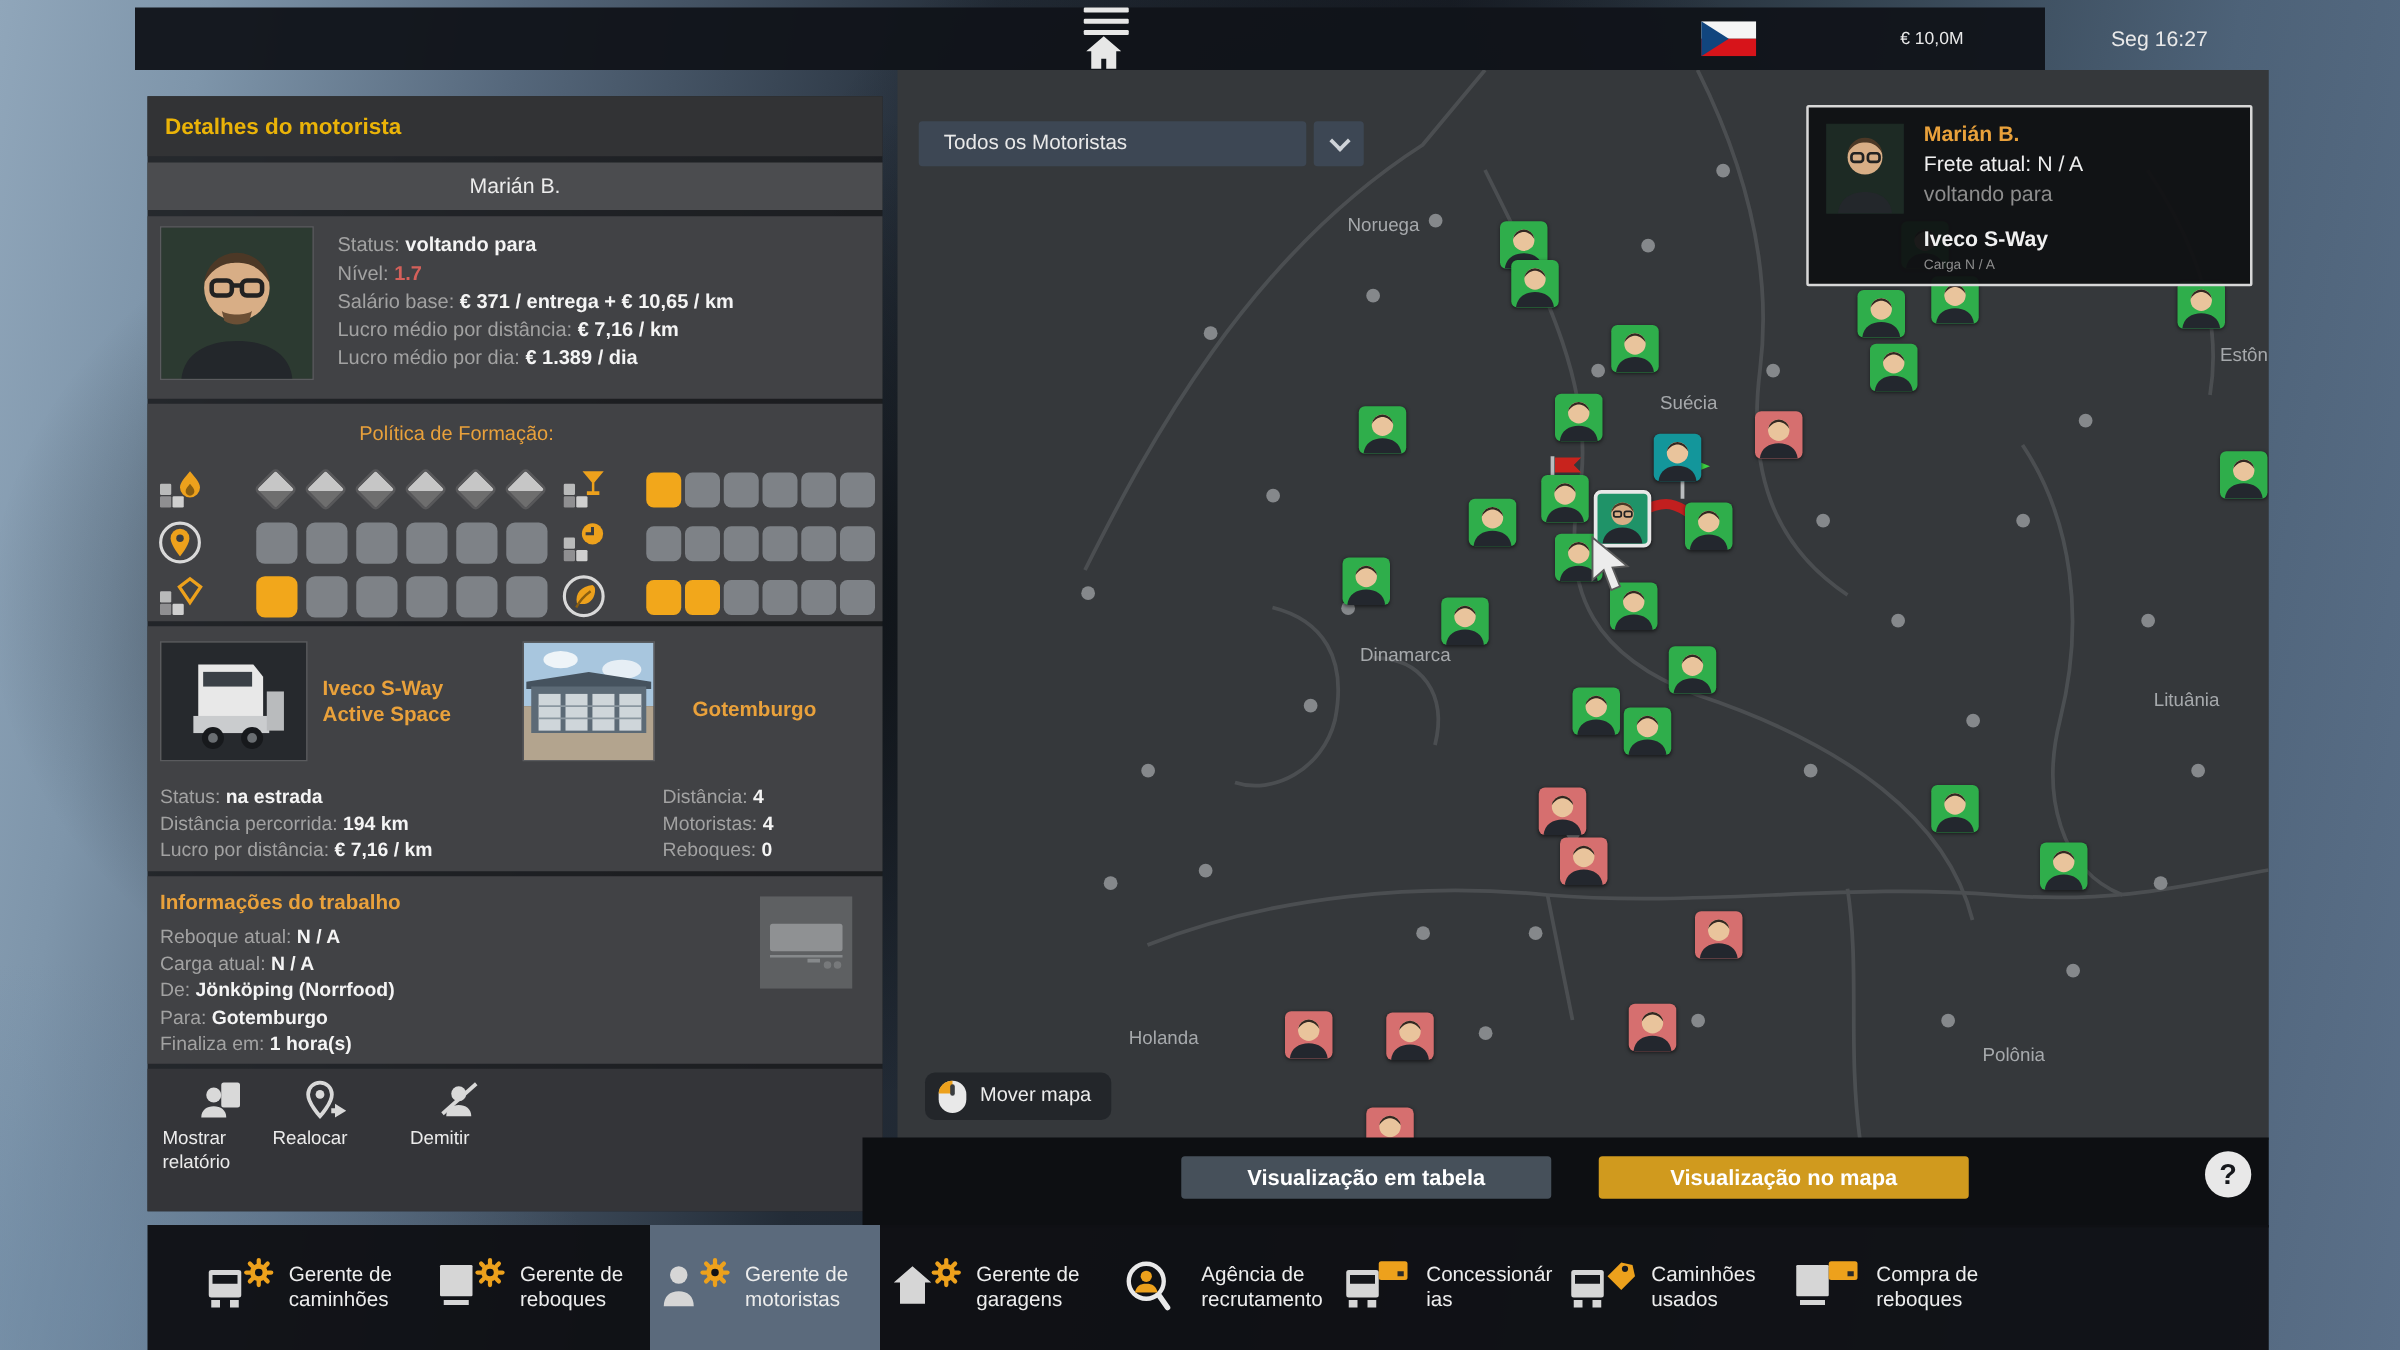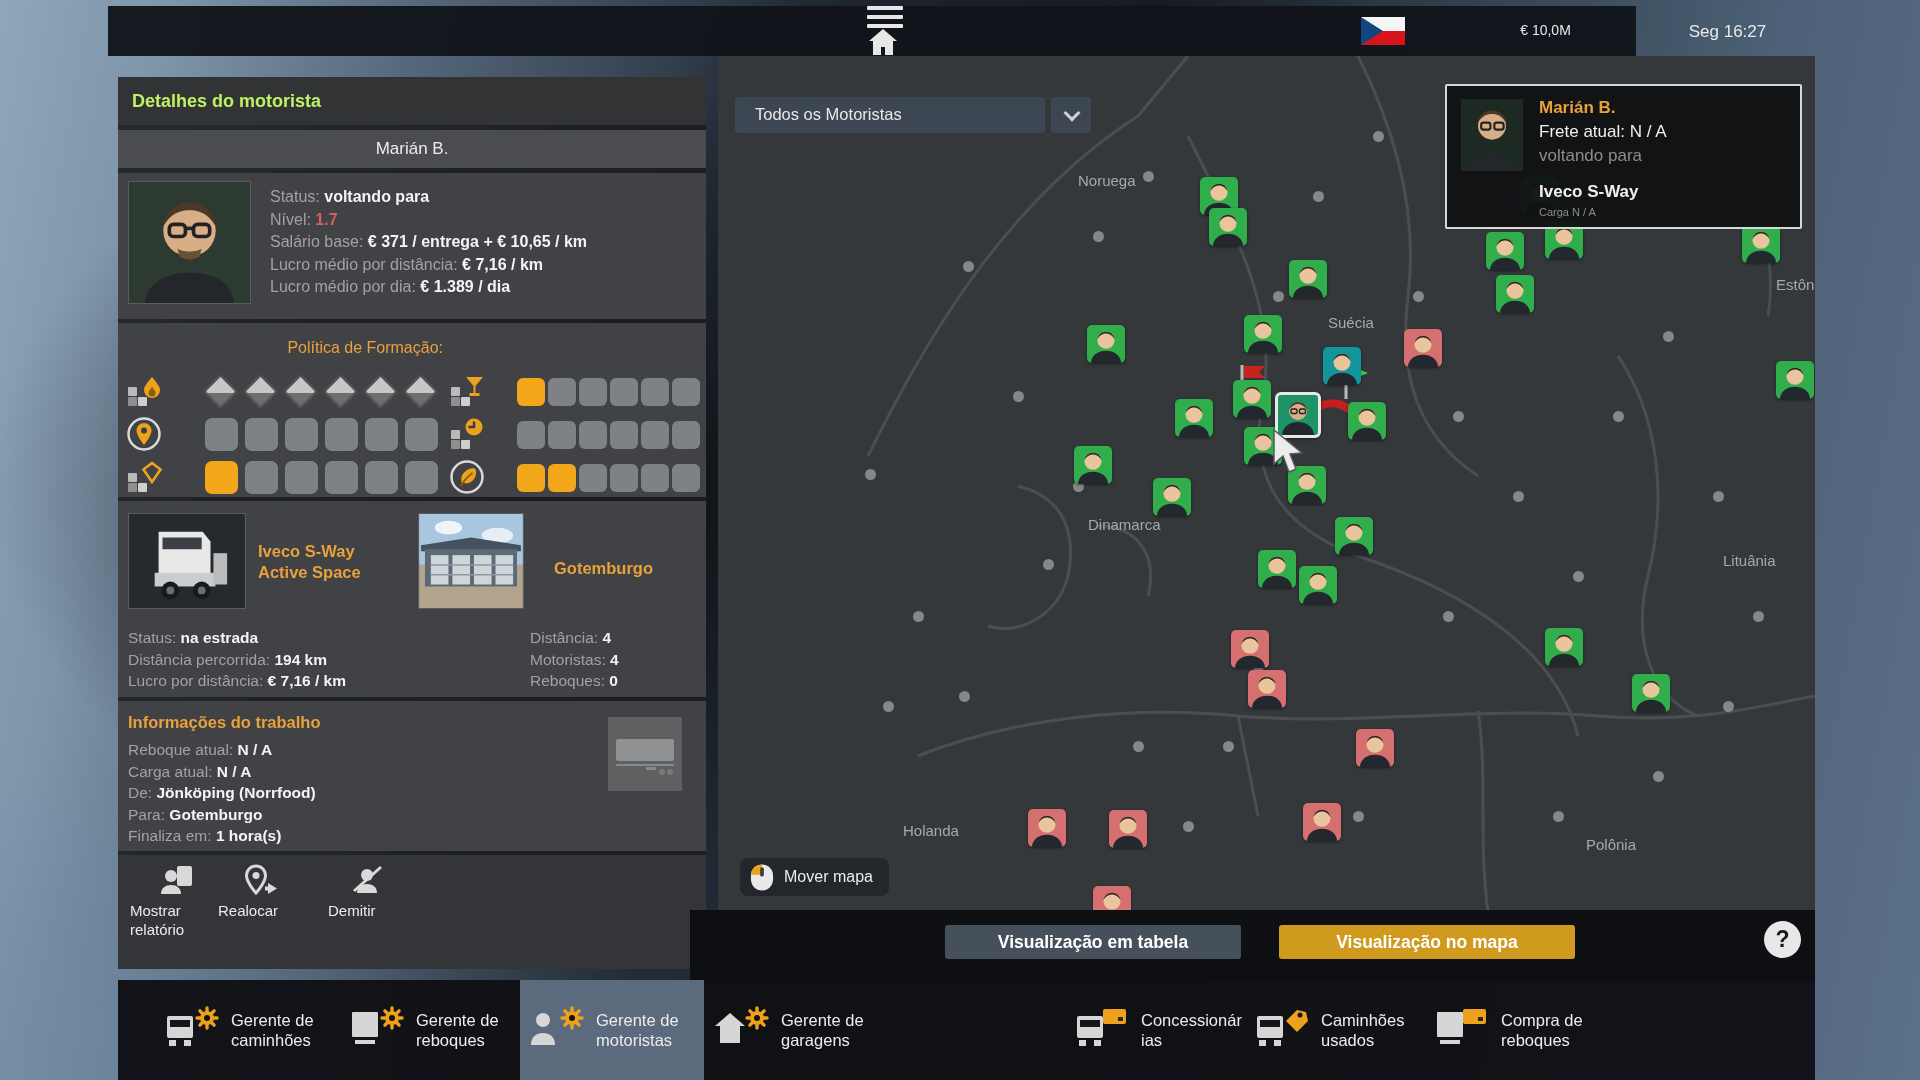--- a/index.html
+++ b/index.html
@@ -21,21 +21,21 @@
   .home { margin-left:22px; }
   .crumb-arrow { margin-left:22px; width:0; height:0; border-left:8px solid #8f9398; border-top:6px solid transparent; border-bottom:6px solid transparent; }
   .crumb { margin-left:12px; color:#eda737; font-weight:700; font-size:17px; letter-spacing:.5px; }
   .flag { position:absolute; left:1253px; top:11px; }
   .money { position:absolute; left:1370px; top:16px; width:135px; text-align:center; color:#e9e9e9; font-size:14px; }
   .time  { position:absolute; left:1552px; top:16px; width:135px; text-align:center; color:#e9e9e9; font-size:17px; }
   
   .panel { position:absolute; left:118px; top:77px; width:588px; height:892px; background:rgba(28,29,31,.9); }
   .sec { position:relative; background:#414245; width:100%; }
   .sec-header { height:48px; margin-bottom:5px; background:#323335; display:flex; align-items:center; }
-  .sec-header .ttl { color:#bef264; font-size:18px; font-weight:700; margin-left:14px; }
+  .sec-header .ttl { color:#eab308; font-size:18px; font-weight:700; margin-left:14px; }
   .sec-name { height:38px; margin-bottom:5px; background:#4b4c4f; display:flex; align-items:center; justify-content:center; color:#ececec; font-size:17px; }
   .sec-details { height:146px; margin-bottom:4px; }
   .avatar { position:absolute; left:10px; top:8px; width:123px; height:123px; border:1px solid #5a5b5e; }
   .dcol { position:absolute; left:152px; top:13px; }
   .dline { font-size:16px; line-height:22.5px; white-space:nowrap; }
   .lbl { color:#a2a2a2; }
   .val { color:#f4f4f4; font-weight:700; }
   .val.red { color:#d4605a; }
   .sec-skills { height:174px; margin-bottom:4px; }
   .policy-lbl { position:absolute; left:0; top:16px; width:325px; text-align:right; color:#e9a13b; font-size:16px; }
@@ -764,20 +764,29 @@
               <line x1="3.9" y1="3.9" x2="6" y2="6"></line>
               <line x1="16" y1="16" x2="18.1" y2="18.1"></line>
               <line x1="18.1" y1="3.9" x2="16" y2="6"></line>
               <line x1="6" y1="16" x2="3.9" y2="18.1"></line>
             </g>
             <circle cx="11" cy="11" r="3" fill="#101216"></circle>
           </g>
         </svg></span>
       <span class="nlabel">Gerente de garagens</span>
     </div>
+    <div class="nav-item" style="left: 767px;">
+      <span><svg viewBox="0 0 56 44" width="56" height="44">
+          <circle cx="24" cy="19" r="14" fill="none" stroke="#e9e9e9" stroke-width="3.5"></circle>
+          <circle cx="24" cy="15" r="4.5" fill="#eda11c"></circle>
+          <path d="M15 28c1-5 4-7 9-7s8 2 9 7z" fill="#eda11c"></path>
+          <line x1="34" y1="30" x2="41" y2="40" stroke="#e9e9e9" stroke-width="4.5" stroke-linecap="round"></line>
+        </svg></span>
+      <span class="nlabel">Agência de recrutamento</span>
+    </div>
     <div class="nav-item" style="left: 947px;">
       <span><svg viewBox="0 0 56 44" width="56" height="44">
           <rect x="4" y="10" width="26" height="22" rx="2" fill="#d6d6d6"></rect>
           <rect x="7" y="14" width="20" height="7" fill="#14161a"></rect>
           <rect x="6" y="34" width="7" height="6" fill="#d6d6d6"></rect>
           <rect x="21" y="34" width="7" height="6" fill="#d6d6d6"></rect>
           <g>
             <rect x="30" y="3" width="23" height="15" rx="2" fill="#eda11c"></rect>
             <rect x="45" y="11" width="5" height="4" fill="#2a2a2a"></rect>
           </g>

